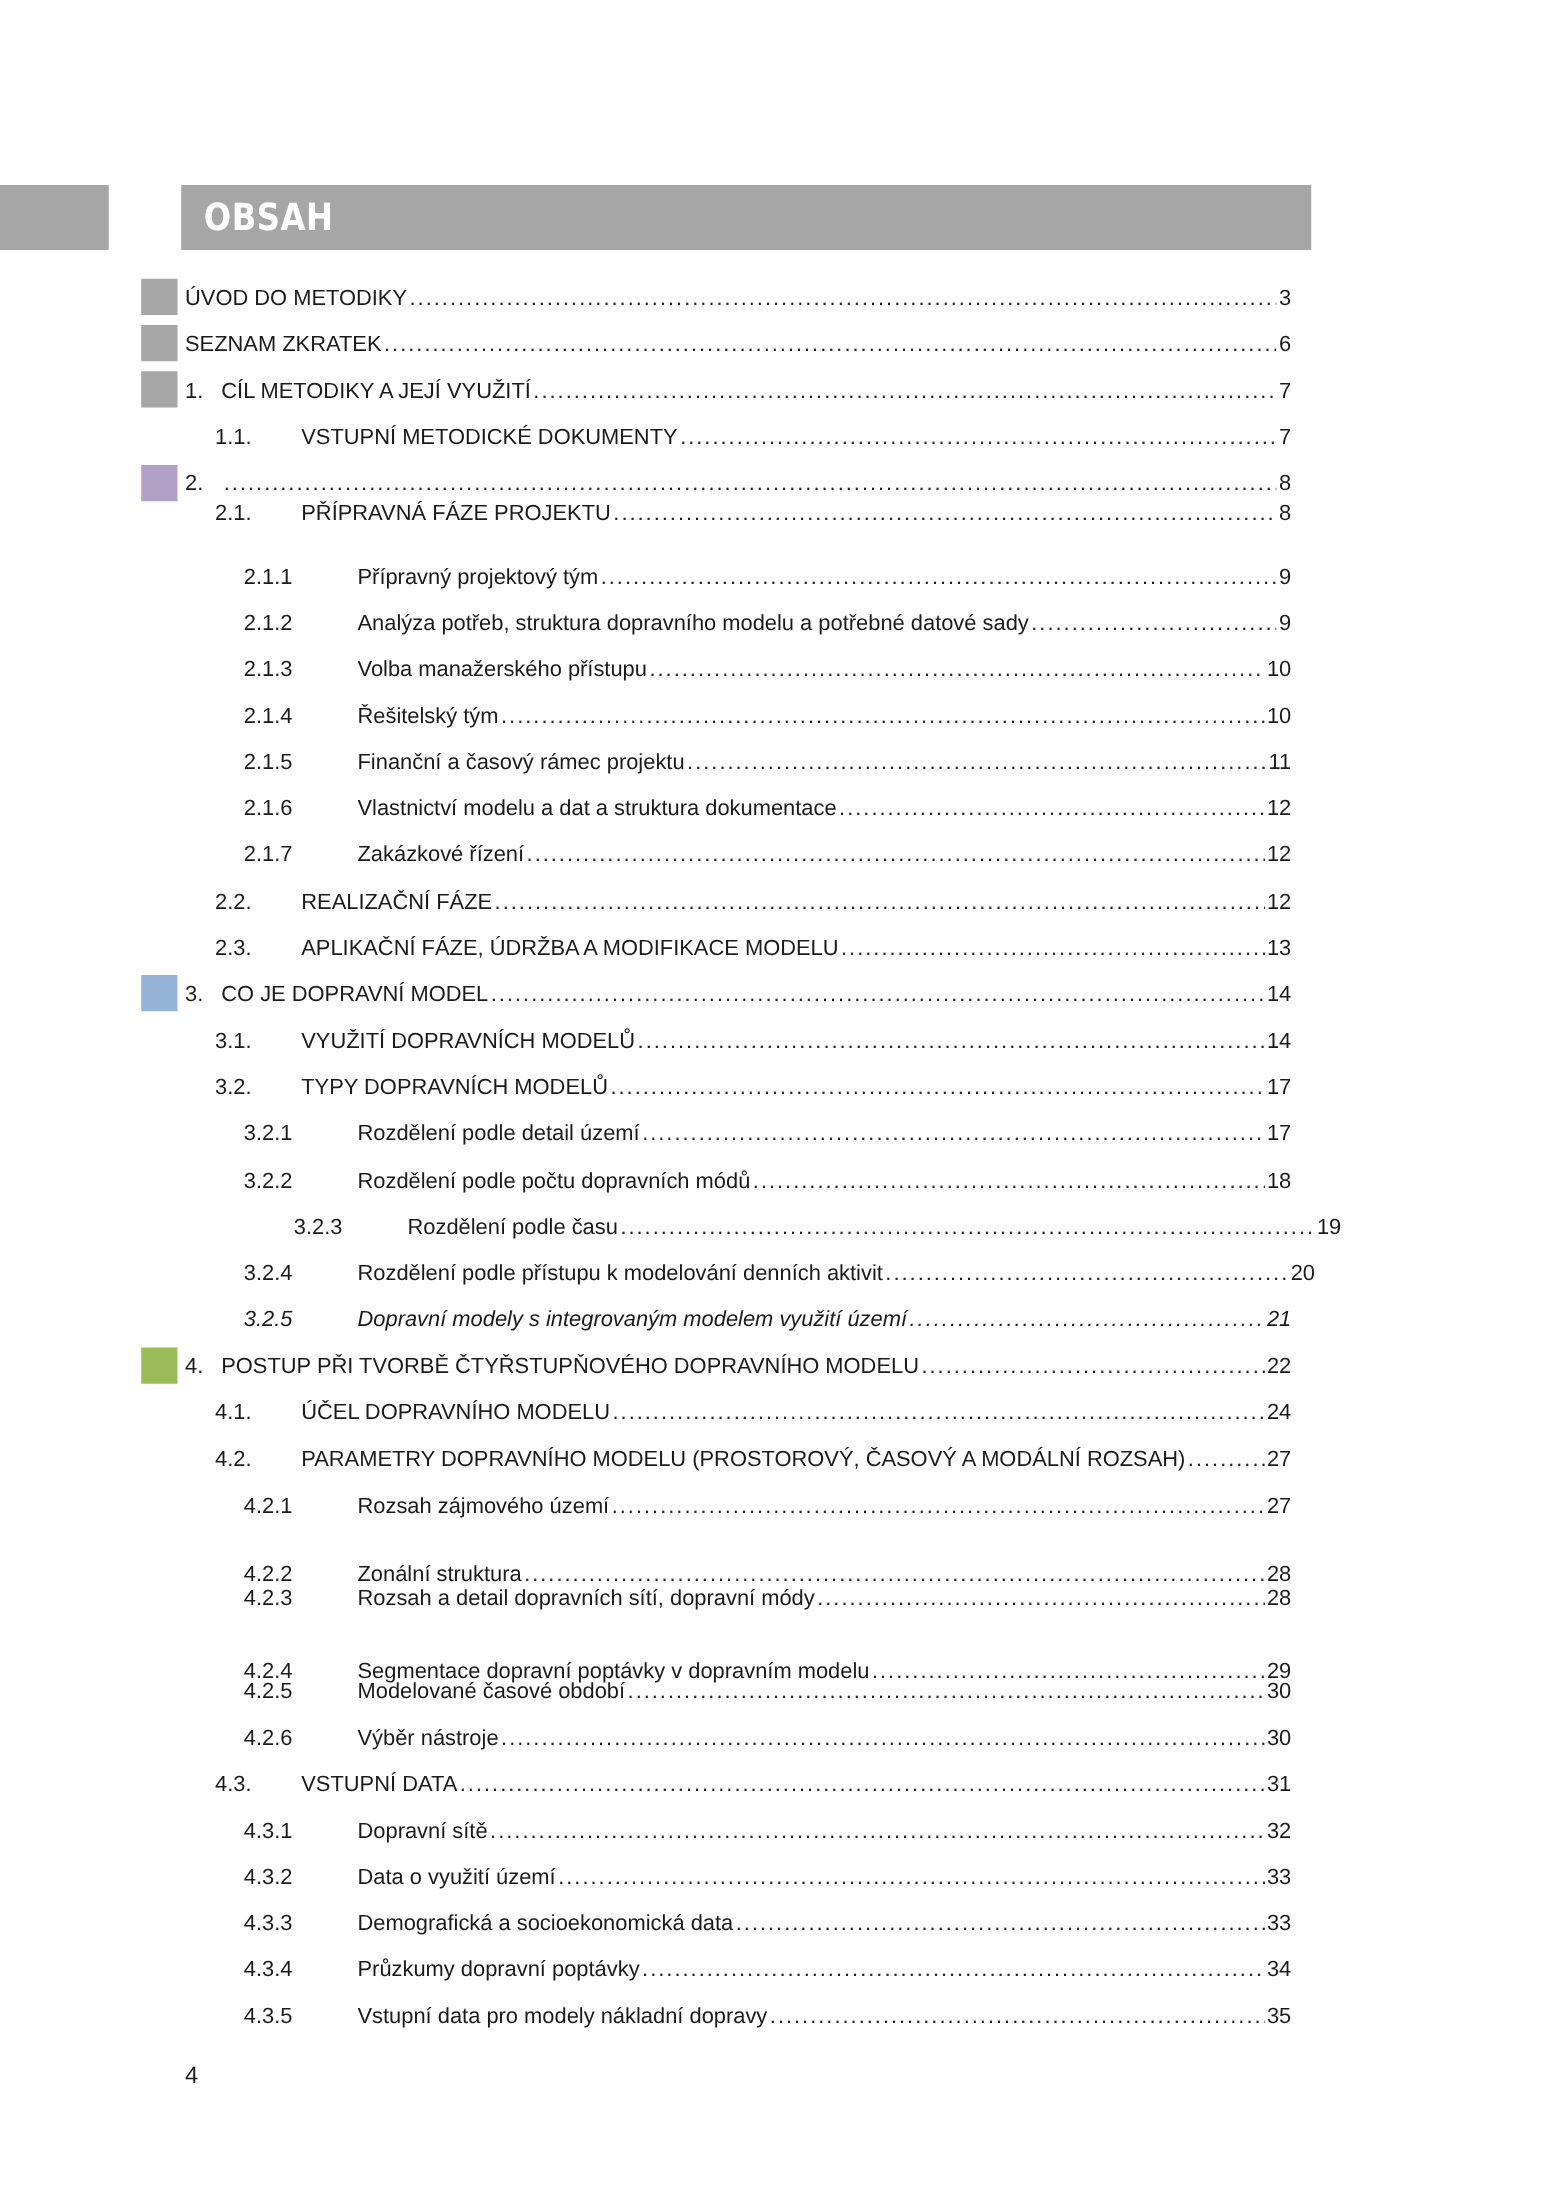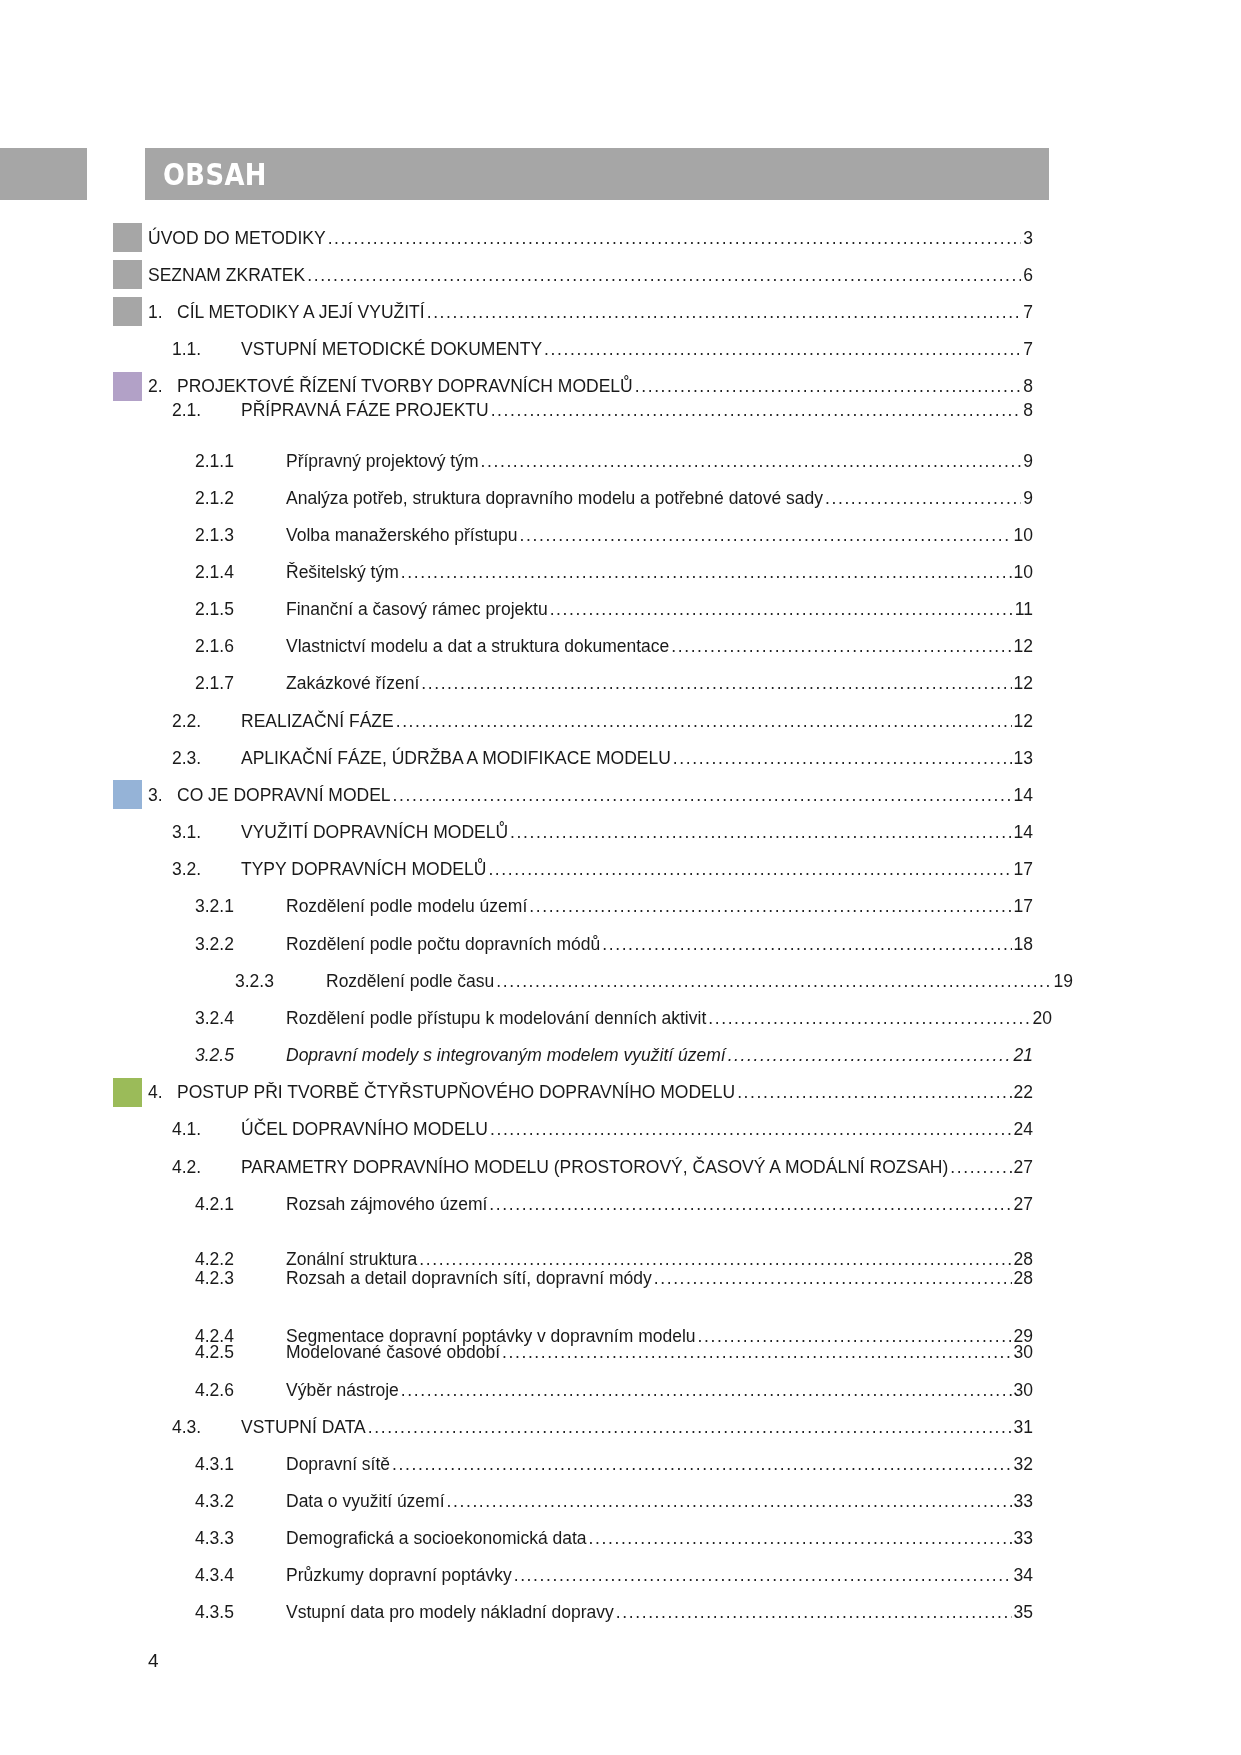--- a/index.html
+++ b/index.html
@@ -95,21 +95,20 @@
         <span class="num">1.1.</span>
         <span class="title">VSTUPNÍ METODICKÉ DOKUMENTY</span>
         <span class="leader">............................................................................................................................................................................................................................................................................................................</span>
         <span class="page">7</span>
       </div>
     </div>
     <div class="toc-row lvl1" style="top: 371.6px;">
       <div class="marker" style="background: rgb(178, 161, 199);"></div>
       <div class="row-inner">
         <span class="num">2.</span>
-        <span class="title">PROJEKTOVÉ ŘÍZENÍ TVORBY DOPRAVNÍCH MODELŮ</span>
         <span class="leader">............................................................................................................................................................................................................................................................................................................</span>
         <span class="page">8</span>
       </div>
     </div>
     <div class="toc-row lvl2" style="top: 395px;">
       <div class="row-inner">
         <span class="num">2.1.</span>
         <span class="title">PŘÍPRAVNÁ FÁZE PROJEKTU</span>
         <span class="leader">............................................................................................................................................................................................................................................................................................................</span>
         <span class="page">8</span>
@@ -208,21 +207,21 @@
       <div class="row-inner">
         <span class="num">3.2.</span>
         <span class="title">TYPY DOPRAVNÍCH MODELŮ</span>
         <span class="leader">............................................................................................................................................................................................................................................................................................................</span>
         <span class="page">17</span>
       </div>
     </div>
     <div class="toc-row lvl3" style="top: 891.9px;">
       <div class="row-inner">
         <span class="num">3.2.1</span>
-        <span class="title">Rozdělení podle modelu území</span>
+        <span class="title">Rozdělení podle detail území</span>
         <span class="leader">............................................................................................................................................................................................................................................................................................................</span>
         <span class="page">17</span>
       </div>
     </div>
     <div class="toc-row lvl3" style="top: 929px;">
       <div class="row-inner">
         <span class="num">3.2.2</span>
         <span class="title">Rozdělení podle počtu dopravních módů</span>
         <span class="leader">............................................................................................................................................................................................................................................................................................................</span>
         <span class="page">18</span>

